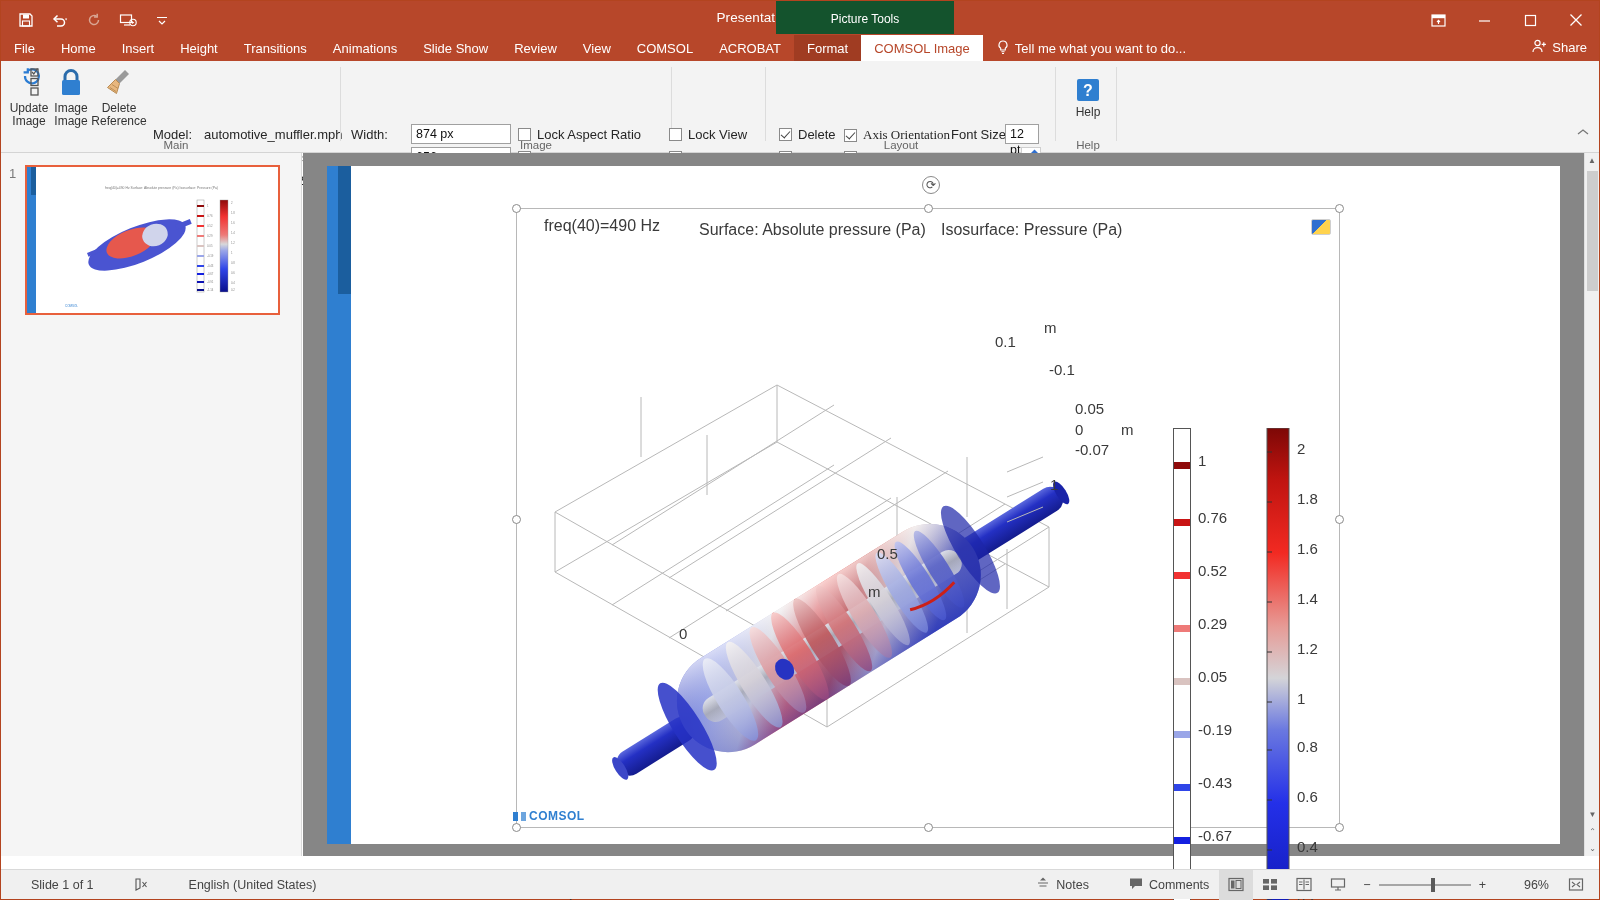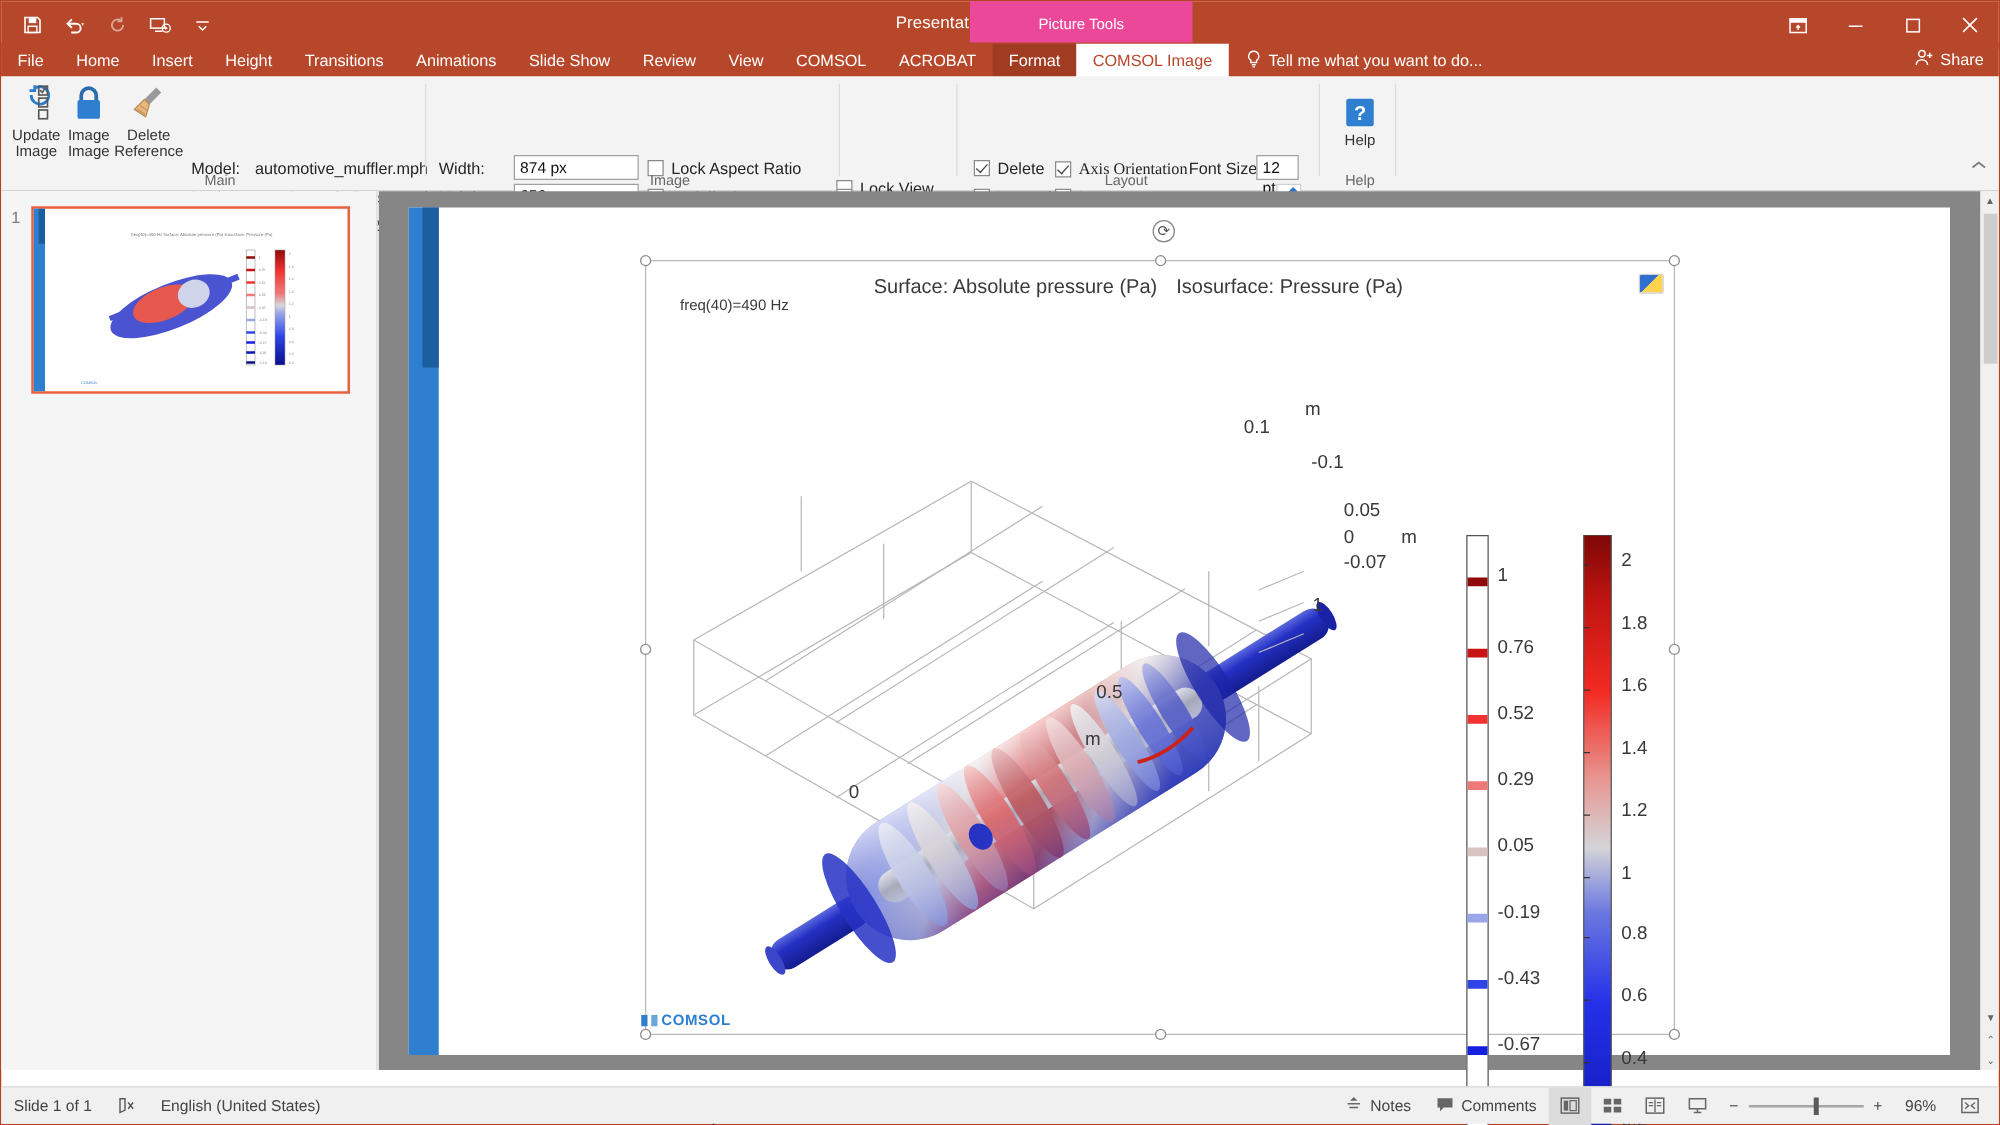--- a/index.html
+++ b/index.html
@@ -11,21 +11,21 @@
     background:#fff;
   }
   .app { position:relative; width:1600px; height:900px; border:1px solid #b3441f; background:#fff; }
 
   
   .titlebar { position:absolute; left:0; top:0; width:1598px; height:38px; background:#b7472a; }
   .qat { position:absolute; left:10px; top:6px; height:26px; display:flex; align-items:center; gap:4px; }
   .qat .qbtn { width:30px; height:26px; display:flex; align-items:center; justify-content:center; color:#fff; }
   .qat .qbtn svg { display:block; }
   .wintitle { position:absolute; left:0; top:9px; width:1598px; text-align:center; color:#fff; font-size:13.5px; letter-spacing:.1px; }
-  .ctxtools { position:absolute; left:775px; top:0; width:178px; height:36px; background:#ec4899; color:#fff;
+  .ctxtools { position:absolute; left:775px; top:0; width:178px; height:36px; background:#14532d; color:#fff;
               font-size:12px; display:flex; align-items:center; justify-content:center; }
   .wincontrols { position:absolute; right:0; top:0; height:38px; display:flex; }
   .wincontrols div { width:46px; height:38px; display:flex; align-items:center; justify-content:center; color:#fff; }
 
   
   .tabstrip { position:absolute; left:0; top:33px; width:1598px; height:28px; background:#b7472a; display:flex; align-items:flex-end; }
   .tab { height:27px; padding:0 13px; display:flex; align-items:center; color:#fff; font-size:13px; white-space:nowrap; }
   .tab.file { background:#b7472a; }
   .tab.ctx { background:#a03c22; }
   .tab.active { background:#fff; color:#b7472a; }
@@ -93,21 +93,21 @@
   .logo .sq { width:5px; height:9px; background:#2f7fd0; }
 
   
   .vscroll { position:absolute; right:0; top:152px; width:15px; height:703px; background:#f0f0f0; border-left:1px solid #e0e0e0; }
   .vscroll .arw { height:15px; display:flex; align-items:center; justify-content:center; font-size:8px; color:#666; }
   .vscroll .thumbbar { position:absolute; left:2px; top:18px; width:11px; height:120px; background:#cdcdcd; }
 
   
   .status { position:absolute; left:0; bottom:0; width:1598px; height:30px; background:#f0f0f0; border-top:1px solid #d9d9d9;
             display:flex; align-items:center; font-size:12.5px; color:#444; }
-  .status .it { display:flex; align-items:center; gap:6px; padding:0 10px; height:23px; }
+  .status .it { display:flex; align-items:center; gap:6px; padding:0 10px; height:23px;margin-left:20px; }
   .viewbtn { width:34px; height:30px; display:flex; align-items:center; justify-content:center; color:#666; }
   .viewbtn.sel { background:#dcdcdc; }
   .zoomslider { display:flex; align-items:center; gap:8px; padding:0 8px; }
   .ztrack { width:92px; height:2px; background:#a6a6a6; position:relative; }
   .zknob { position:absolute; left:52px; top:-6px; width:4px; height:14px; background:#5a5a5a; }
 </style>
 </head>
 <body>
 
 <div class="app">
@@ -279,21 +279,21 @@
         <span class="box on"></span>
         <span>Antialiasing</span>
       </div>
       <div class="fld" style="left:175px; top:112px;">Unit:</div>
       <div class="combo" style="left:209px; top:107px; width:115px;">
         <span>Pixels (px)</span>
         <span class="arw"></span>
       </div>
 
       <div class="sep" style="left:325px;"></div>
-      <div class="chk" style="left:323px; top:66px;margin-top:16px;">
+      <div class="chk" style="left:323px; top:66px;">
         <span class="box"></span>
         <span>Lock View</span>
       </div>
       <div class="chk" style="left:323px; top:89px;">
         <span class="box"></span>
         <span>Zoom Extents</span>
       </div>
 
       <div class="gtitle" style="left:130px; width:120px;">Image</div>
       <div class="sep" style="left:419px;"></div>
@@ -431,21 +431,21 @@
         <div class="rot">⟳</div>
         <div class="hnd" style="left:-5px; top:-5px;"></div>
         <div class="hnd" style="left:407px; top:-5px;"></div>
         <div class="hnd" style="right:-5px; top:-5px;"></div>
         <div class="hnd" style="left:-5px; top:306px;"></div>
         <div class="hnd" style="right:-5px; top:306px;"></div>
         <div class="hnd" style="left:-5px; bottom:-5px;"></div>
         <div class="hnd" style="left:407px; bottom:-5px;"></div>
         <div class="hnd" style="right:-5px; bottom:-5px;"></div>
 
-        <div class="ptitle" style="left:27px; top:28px; font-size:12px;">freq(40)=490 Hz</div>
+        <div class="ptitle" style="left:27px; top:8px; font-size:16px;">freq(40)=490 Hz</div>
         <div class="ptitle" style="left:182px; top:12px; font-size:16px;">Surface: Absolute pressure (Pa)</div>
         <div class="ptitle" style="left:424px; top:12px; font-size:16px;">Isosurface: Pressure (Pa)</div>
         <div class="badge"></div>
 
         <svg width="620" height="540" viewBox="0 0 620 540" style="position:absolute;left:20px;top:48px;">
           <defs>
             <linearGradient id="bodyg" x1="0" y1="0" x2="1" y2="0.35">
               <stop offset="0" stop-color="#1f2bbe"></stop>
                 <stop offset=".2" stop-color="#6d7ce0"></stop>
               <stop offset=".38" stop-color="#d7d2d4"></stop>

